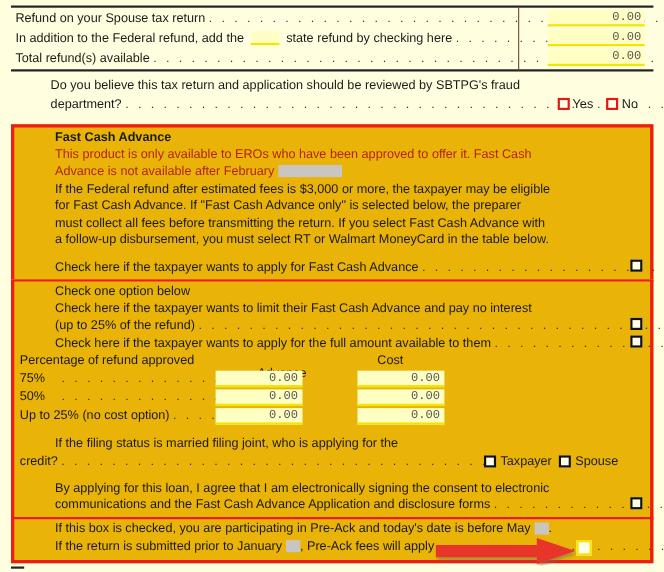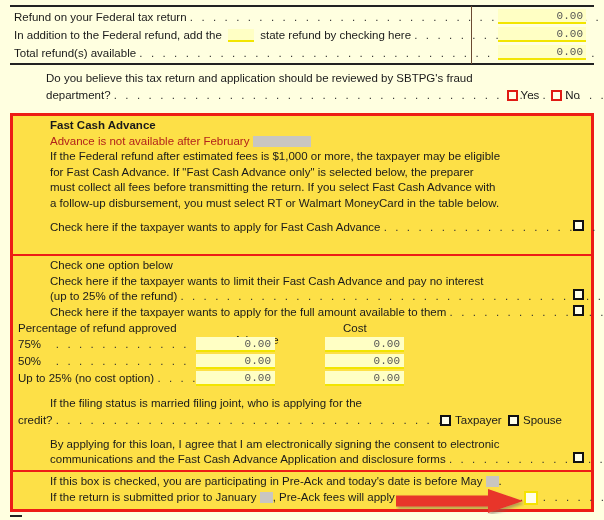--- a/index.html
+++ b/index.html
@@ -114,21 +114,21 @@
   }
   .yn span.lbl { margin: 0 12px 0 3px; }
 
   
   .redbox {
     position: absolute;
     left: 10px;
     width: 584px;
     box-sizing: border-box;
     border: 3px solid #ED1C16;
-    background: #fde047;
+    background: #eab308;
   }
   #fca-box  { top: 113px;  height: 143px; border-bottom-width: 2px; }
   #opt-box  { top: 254px;  height: 218px; border-top-width: 2px; border-bottom-width: 2px;}
   #preack-box { top: 470px; height: 42px; border-top-width: 2px; }
 
   .inner { position: absolute; left: 5px; top: 2px; right: 4px; }
   .ln { height: 15.5px; line-height: 15.5px; white-space: nowrap; padding-left: 32px; }
   .ln-title { font-weight: bold; }
   .red-text { color: #B2231B; }
   .gap { height: 9px; }
@@ -206,21 +206,21 @@
 
 <div class="page">
 
   <div class="top-rule"></div>
   <div class="mid-rule"></div>
   <div class="vdivider"></div>
 
   <div class="refund-rows">
 
     <div class="rrow">
-      <span class="rlabel">Refund on your Federal tax return</span>
+      <span class="rlabel">Refund on your Spouse tax return</span>
       <span class="leader">. . . . . . . . . . . . . . . . . . . . . . . . . . . . . . . . . . . . . . .</span>
       <span class="val-field">0.00</span>
     </div>
 
     <div class="rrow">
       <span class="rlabel">In addition to the Federal refund,  add the</span>
       <span class="mini-field"></span>
       <span class="rlabel">state refund by checking here</span>
       <span class="leader">. . . . . . . .</span>
       <span class="cb" style="margin-left:3px"></span>
@@ -241,25 +241,26 @@
       <span class="leader">. . . . . . . . . . . . . . . . . . . . . . . . . . . . . . . . . . . . . . . . . . . . . . . .</span>
       <span class="yn">
         <span class="cb cb-red"></span><span class="lbl">Yes</span><span class="cb cb-red"></span><span class="lbl">No</span>
       </span>
     </div>
   </div>
 
   <div class="redbox" id="fca-box">
     <div class="inner">
       <div class="ln ln-title">Fast Cash Advance</div>
+      <div class="ln red-text">This product is only available to EROs who have been approved to offer it.  Fast Cash</div>
       <div class="ln red-text">
         <span>Advance is not available after February</span>
         <span class="redact redact-w1"></span>
       </div>
-      <div class="ln">If the Federal refund after estimated fees is $1,000 or more,  the taxpayer may be eligible</div>
+      <div class="ln">If the Federal refund after estimated fees is $3,000 or more,  the taxpayer may be eligible</div>
       <div class="ln">for Fast Cash Advance.  If  "Fast Cash Advance only"  is selected below, the preparer</div>
       <div class="ln">must collect all fees before transmitting the return.  If you select Fast Cash Advance with</div>
       <div class="ln">a follow-up disbursement,  you must select RT or Walmart MoneyCard in the table below.</div>
       <div class="gap"></div>
       <div class="ln">
         <span>Check here if the taxpayer wants to apply for Fast Cash Advance</span>
         <span class="leader">. . . . . . . . . . . . . . . . . . . . . . . .</span>
         <span class="cb cbright"></span>
       </div>
     </div>

